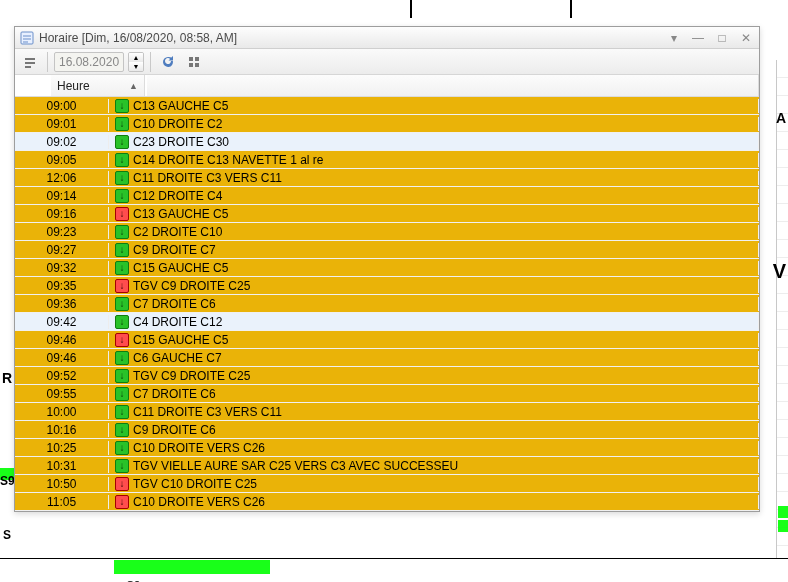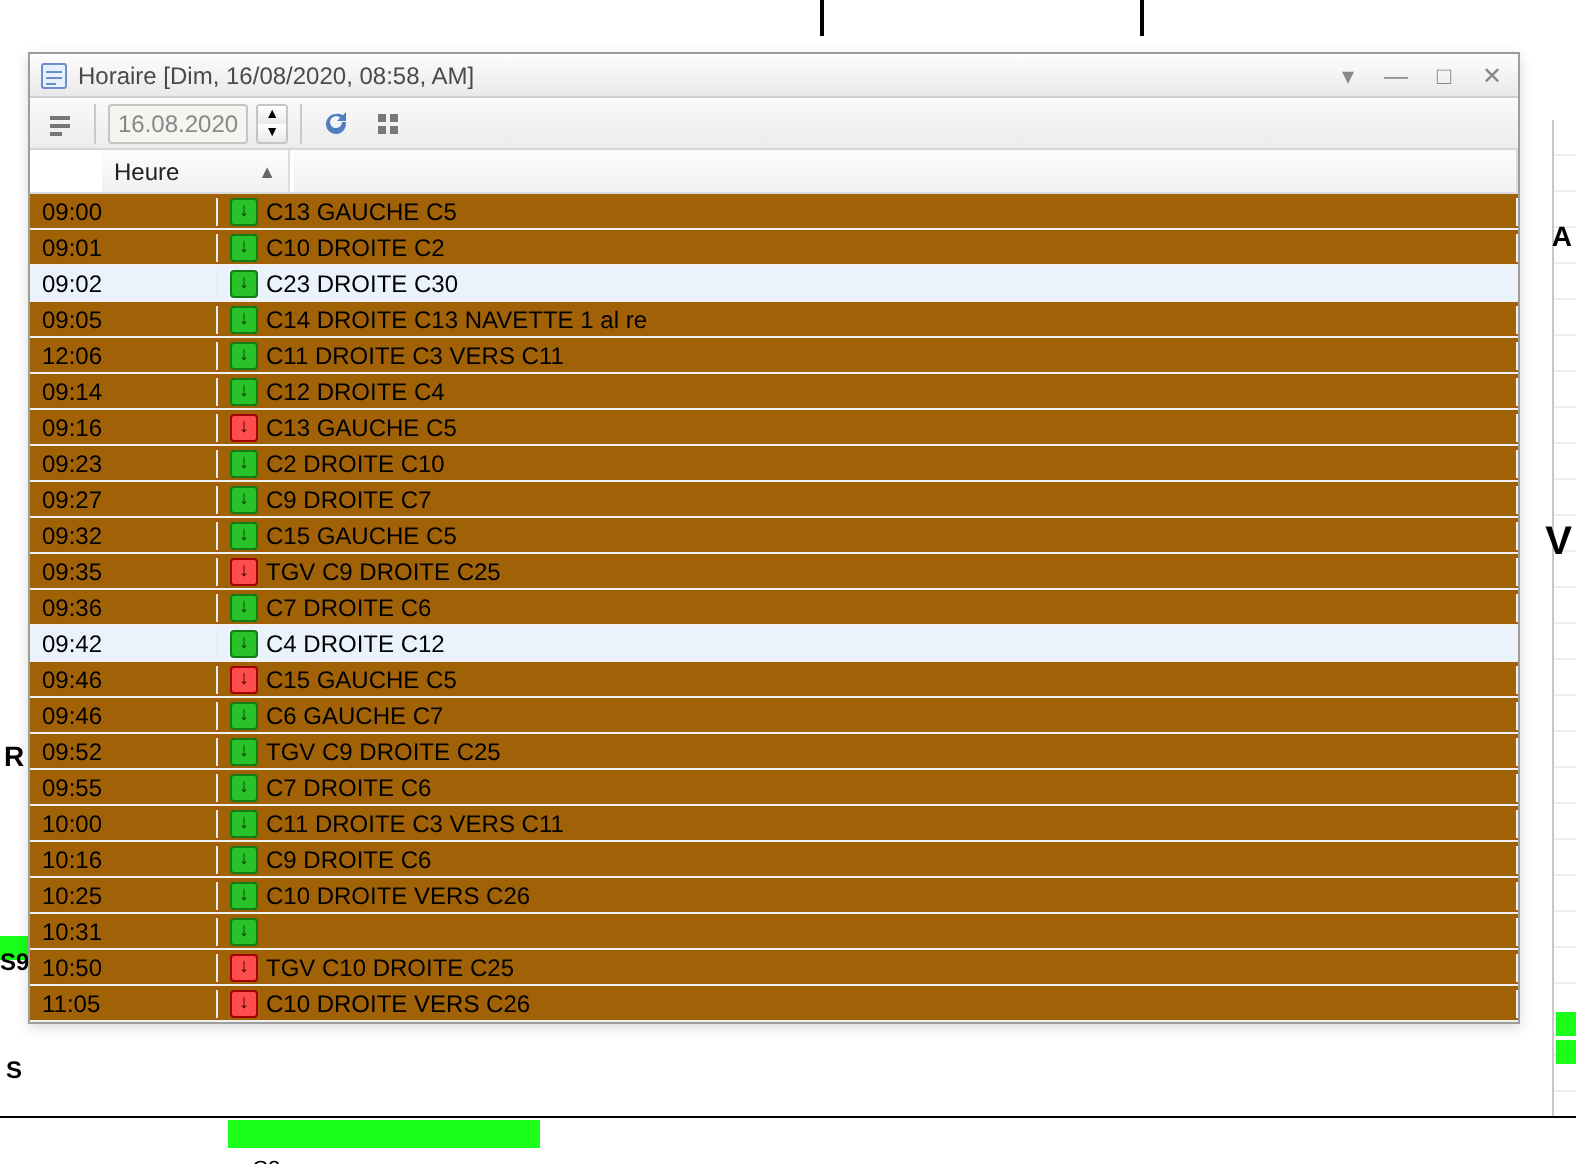--- a/index.html
+++ b/index.html
@@ -48,21 +48,21 @@
   .bg-clock {
     position: absolute; left: 410px; top: -6px; width: 162px; height: 24px;
     border-left: 2px solid #000; border-right: 2px solid #000;
   }
 
   
   .window {
     position: absolute;
     left: 14px; top: 26px; width: 746px;
     border: 1px solid #9d9d9d;
-    background: #a16207;
+    background: #eab308;
     box-shadow: 0 2px 6px rgba(0,0,0,.15);
   }
 
   .titlebar {
     display: flex; align-items: center;
     height: 22px;
     background: linear-gradient(#fdfdfd, #e9e9e9);
     border-bottom: 1px solid #cfcfcf;
     padding: 0 4px;
     gap: 4px;
@@ -145,21 +145,21 @@
   .col-spacer { flex: 1; border-right: none; background: #fff; cursor: default; }
   .sort-arrow {
     font-size: 9px; color: #666; margin-left: 4px;
   }
   .hdr-sep {
     width: 1px;
   }
 
   
   .rows {
-    max-height: 480px; overflow: hidden;
+    max-height: 480px; overflow: hidden; text-align: center;
   }
   .row {
     display: flex; align-items: center;
     height: 18px;
     border-bottom: 1px solid #f0f0f0;
     font-size: 12px;
   }
   .row.sel { background: #eaf2fb; }
   .cell-time {
     width: 94px; padding: 0 6px;
@@ -395,20 +395,21 @@
           <div class="cell-time">10:25</div>
           <div class="cell-route">
             <span class="route-icon green">↓</span>
             <span>C10 DROITE VERS C26</span>
           </div>
         </div>
         <div class="row">
           <div class="cell-time">10:31</div>
           <div class="cell-route">
             <span class="route-icon green">↓</span>
+            <span>TGV VIELLE AURE SAR C25 VERS C3 AVEC SUCCESSEU</span>
           </div>
         </div>
         <div class="row">
           <div class="cell-time">10:50</div>
           <div class="cell-route">
             <span class="route-icon red">↓</span>
             <span>TGV  C10  DROITE C25</span>
           </div>
         </div>
         <div class="row">

